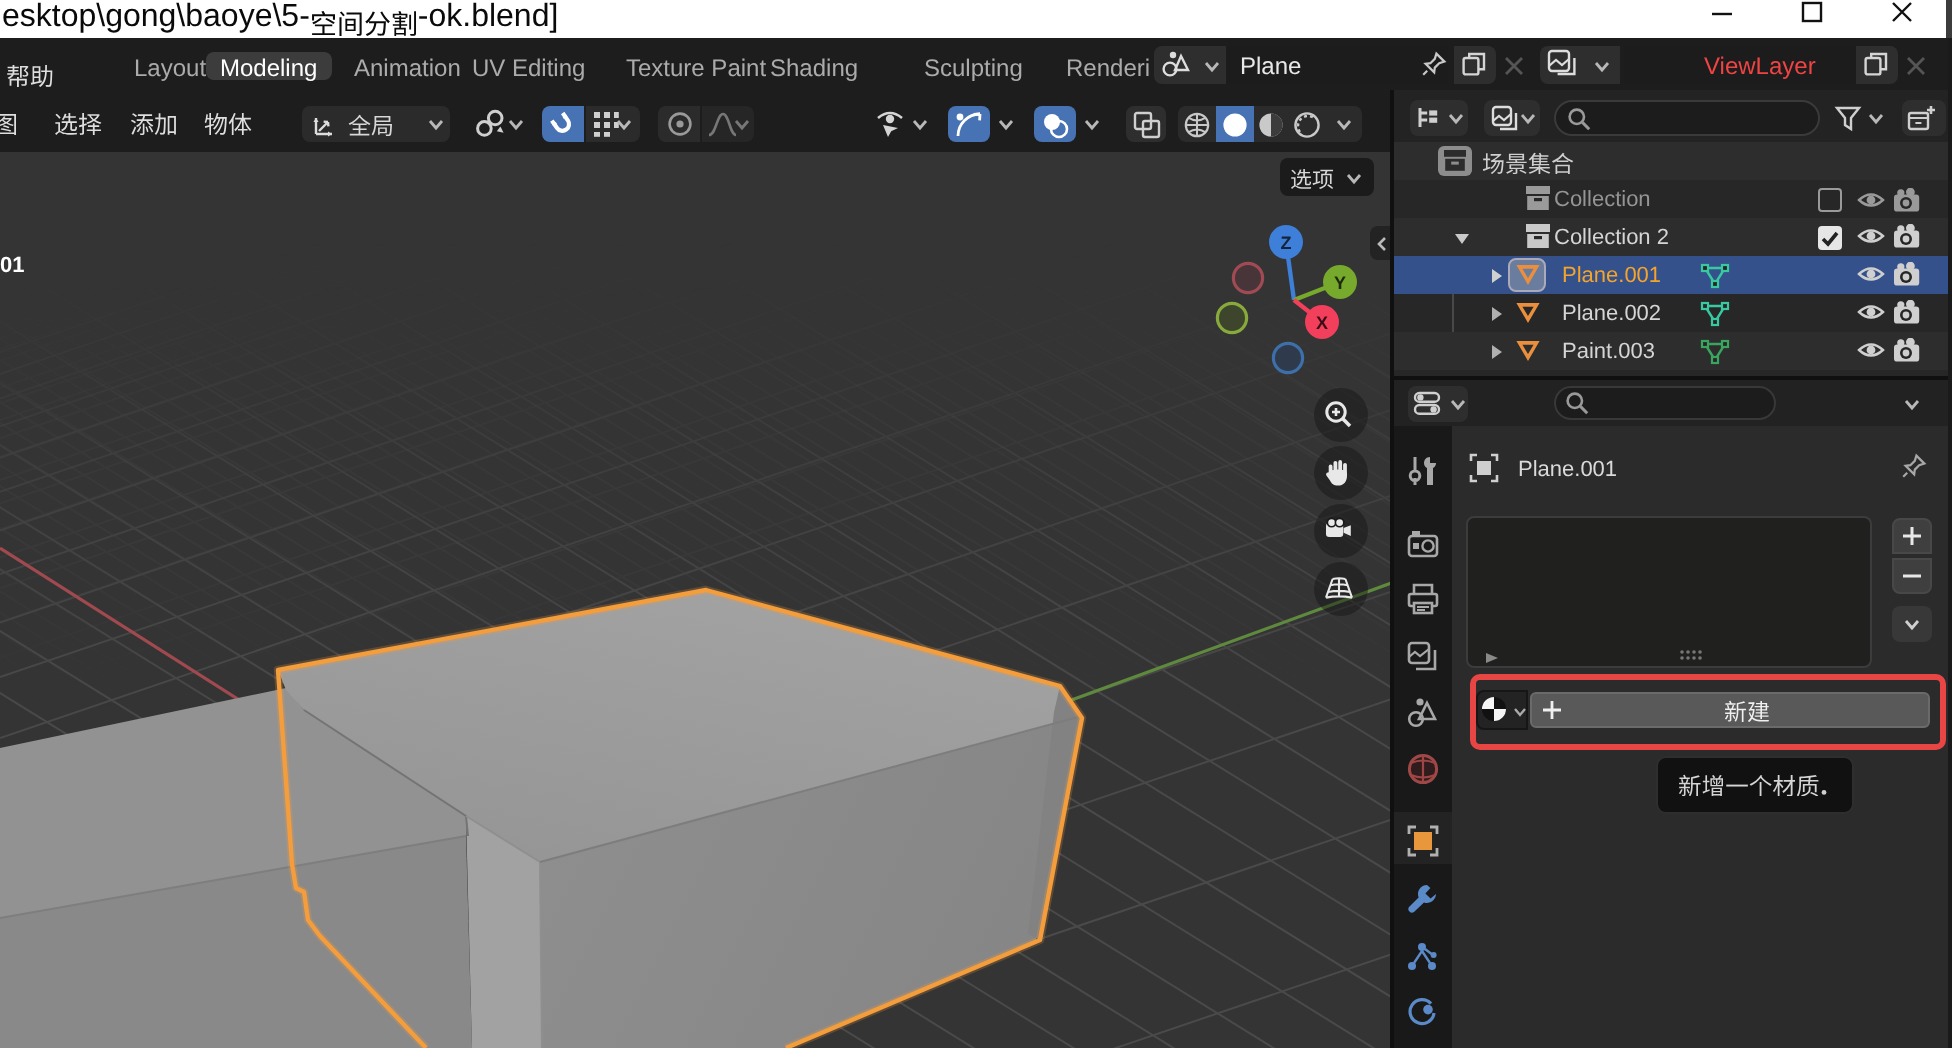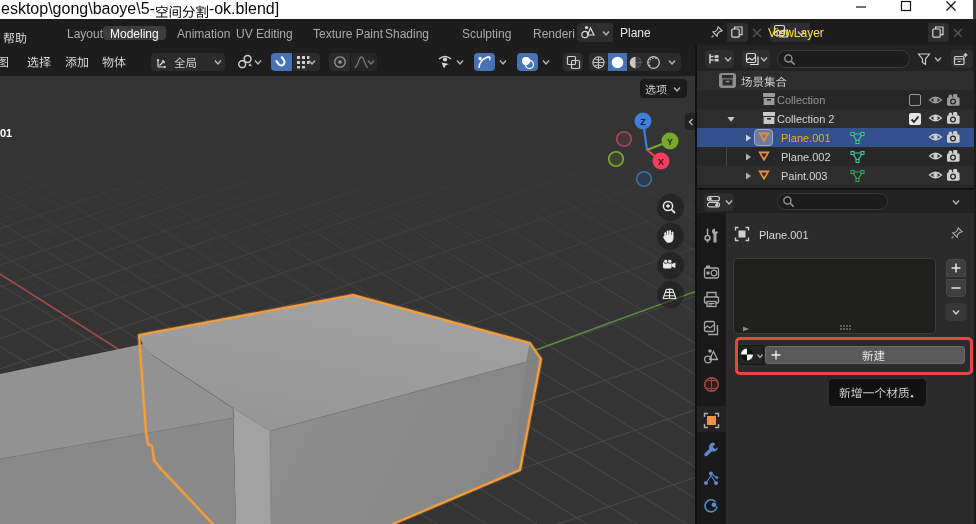--- a/index.html
+++ b/index.html
@@ -78,21 +78,21 @@
 <div class="a wbtn" style="left:770px;top:23px;width:40px;height:19px;border-radius:4px 0 0 4px"></div>
 <svg class="a" style="left:773px;top:24px;" width="16" height="16" viewBox="0 0 16 16">
       <rect x="1.5" y="1.5" width="10" height="10" rx="1.5" fill="none" stroke="#ddd" stroke-width="1.2"></rect>
       <path d="M1.5 9 L5 6 L8 8.5 L11.5 5.5" fill="none" stroke="#ddd" stroke-width="1.1"></path>
       <path d="M14.2 5 V13 H5.8" fill="none" stroke="#ddd" stroke-width="1.2"></path>
     </svg>
 <svg class="a" style="left:796px;top:28px;" width="10" height="10" viewBox="0 0 10 10">
       <path d="M2 3.5 L5 7 L8 3.5" fill="none" stroke="#b8b8b8" stroke-width="1.4"></path>
     </svg>
 <div class="a fld" style="left:812px;top:23px;width:116px;height:19px"></div>
-<div class="a txt" style="left:768px;top:26px;color:#fde047">ViewLayer</div>
+<div class="a txt" style="left:852px;top:26px;color:#ef4444">ViewLayer</div>
 <div class="a wbtn" style="left:928px;top:23px;width:21px;height:19px;border-radius:0 4px 4px 0"></div>
 <svg class="a" style="left:931px;top:25px;" width="14" height="14" viewBox="0 0 14 14">
       <rect x="1.8" y="4" width="7.4" height="8.2" rx="1" fill="none" stroke="#d5d5d5" stroke-width="1.2"></rect>
       <path d="M4.6 4 V2 H12 V9.6 H9.4" fill="none" stroke="#d5d5d5" stroke-width="1.2"></path>
     </svg>
 <svg class="a" style="left:952px;top:27px;" width="12" height="12" viewBox="0 0 12 12">
       <path d="M2 2 L10 10 M10 2 L2 10" stroke="#555" stroke-width="1.4"></path>
     </svg>
 <div class="a" id="vphead"></div>
 <svg class="" style="position:absolute;left:-3px;top:56.4px;width:12px;height:12.0px;" viewBox="0 0 1000 1000" preserveAspectRatio="none" fill="#dedede">

